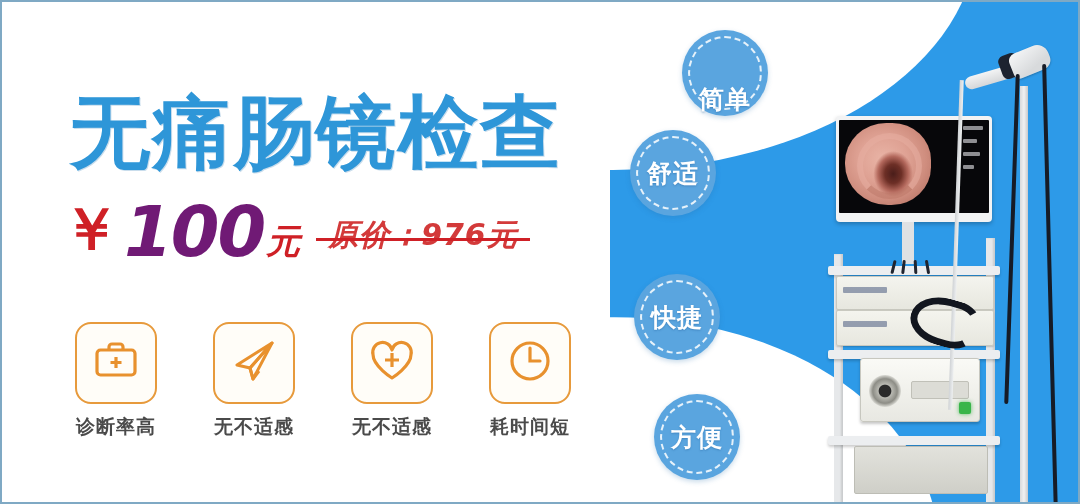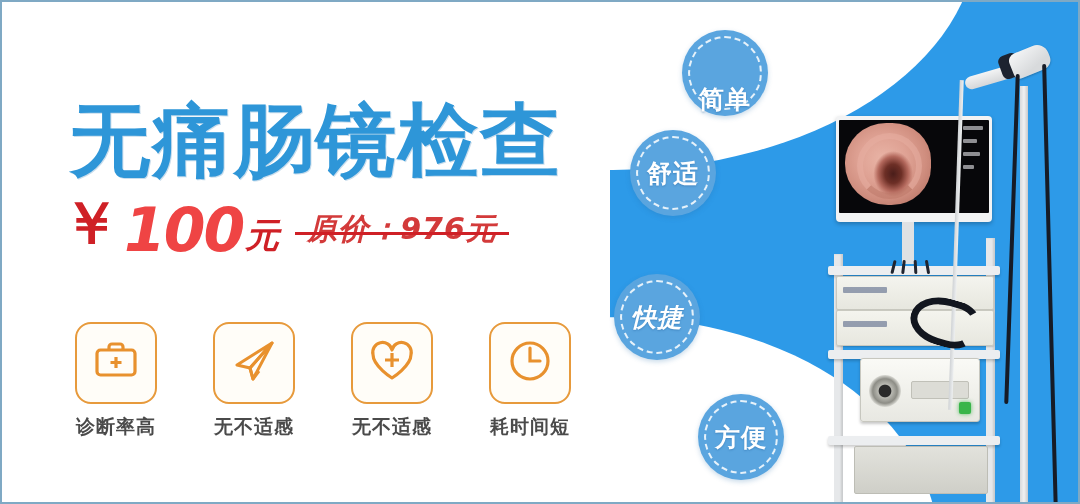--- a/index.html
+++ b/index.html
@@ -50,38 +50,37 @@
   .headline{
     position:absolute;
     left:68px; top:78px;
     font-size:80px;
     font-weight:bold;
     letter-spacing:2px;
     color:#2e96d8;
     font-family:"DejaVu Sans","Liberation Sans",sans-serif;
     white-space:nowrap;
     text-shadow:1px 1px 0 rgba(40,120,180,.25);
-    margin-top:8px;
   }
 
   
   .price-row{
     position:absolute;
     left:60px; top:198px;
     display:flex;
     align-items:flex-end;
     white-space:nowrap;
   }
   .yen{
     font-size:58px;font-weight:bold;color:#cf2026;
     font-family:"DejaVu Sans","Liberation Sans",sans-serif;
     line-height:1;position:relative;top:-6px;margin-right:4px;
   }
   .amount{
-    font-size:60px;font-weight:bold;color:#ef4444;
+    font-size:70px;font-weight:bold;color:#701a75;
     font-style:italic;line-height:.92;
     font-family:"DejaVu Sans","Liberation Sans",sans-serif;
     letter-spacing:-2px;
   }
   .yuan{
     font-size:34px;font-weight:bold;color:#cf2026;
     font-style:italic;line-height:1;
     position:relative;top:-6px;margin-left:2px;
     font-family:"DejaVu Sans","Liberation Sans",sans-serif;
   }
@@ -152,22 +151,22 @@
     position:relative;z-index:2;
     color:#ffffff;
     font-size:25px;
     font-weight:bold;
     letter-spacing:1px;
     font-family:"DejaVu Sans","Liberation Sans",sans-serif;
     text-shadow:0 1px 2px rgba(30,90,150,.4);
   }
   .badge-0{left:680px; top:28px;align-items:flex-end;}
   .badge-1{left:628px; top:128px;}
-  .badge-2{left:612px; top:272px;font-style:italic;}
-  .badge-3{left:696px; top:392px;}
+  .badge-2{left:632px; top:272px;}
+  .badge-3{left:652px; top:392px;}
 
   
   .equipment{
     position:absolute;
     left:812px; top:26px;
     width:262px; height:476px;
   }
   .monitor{
     position:absolute;
     left:22px; top:88px;

